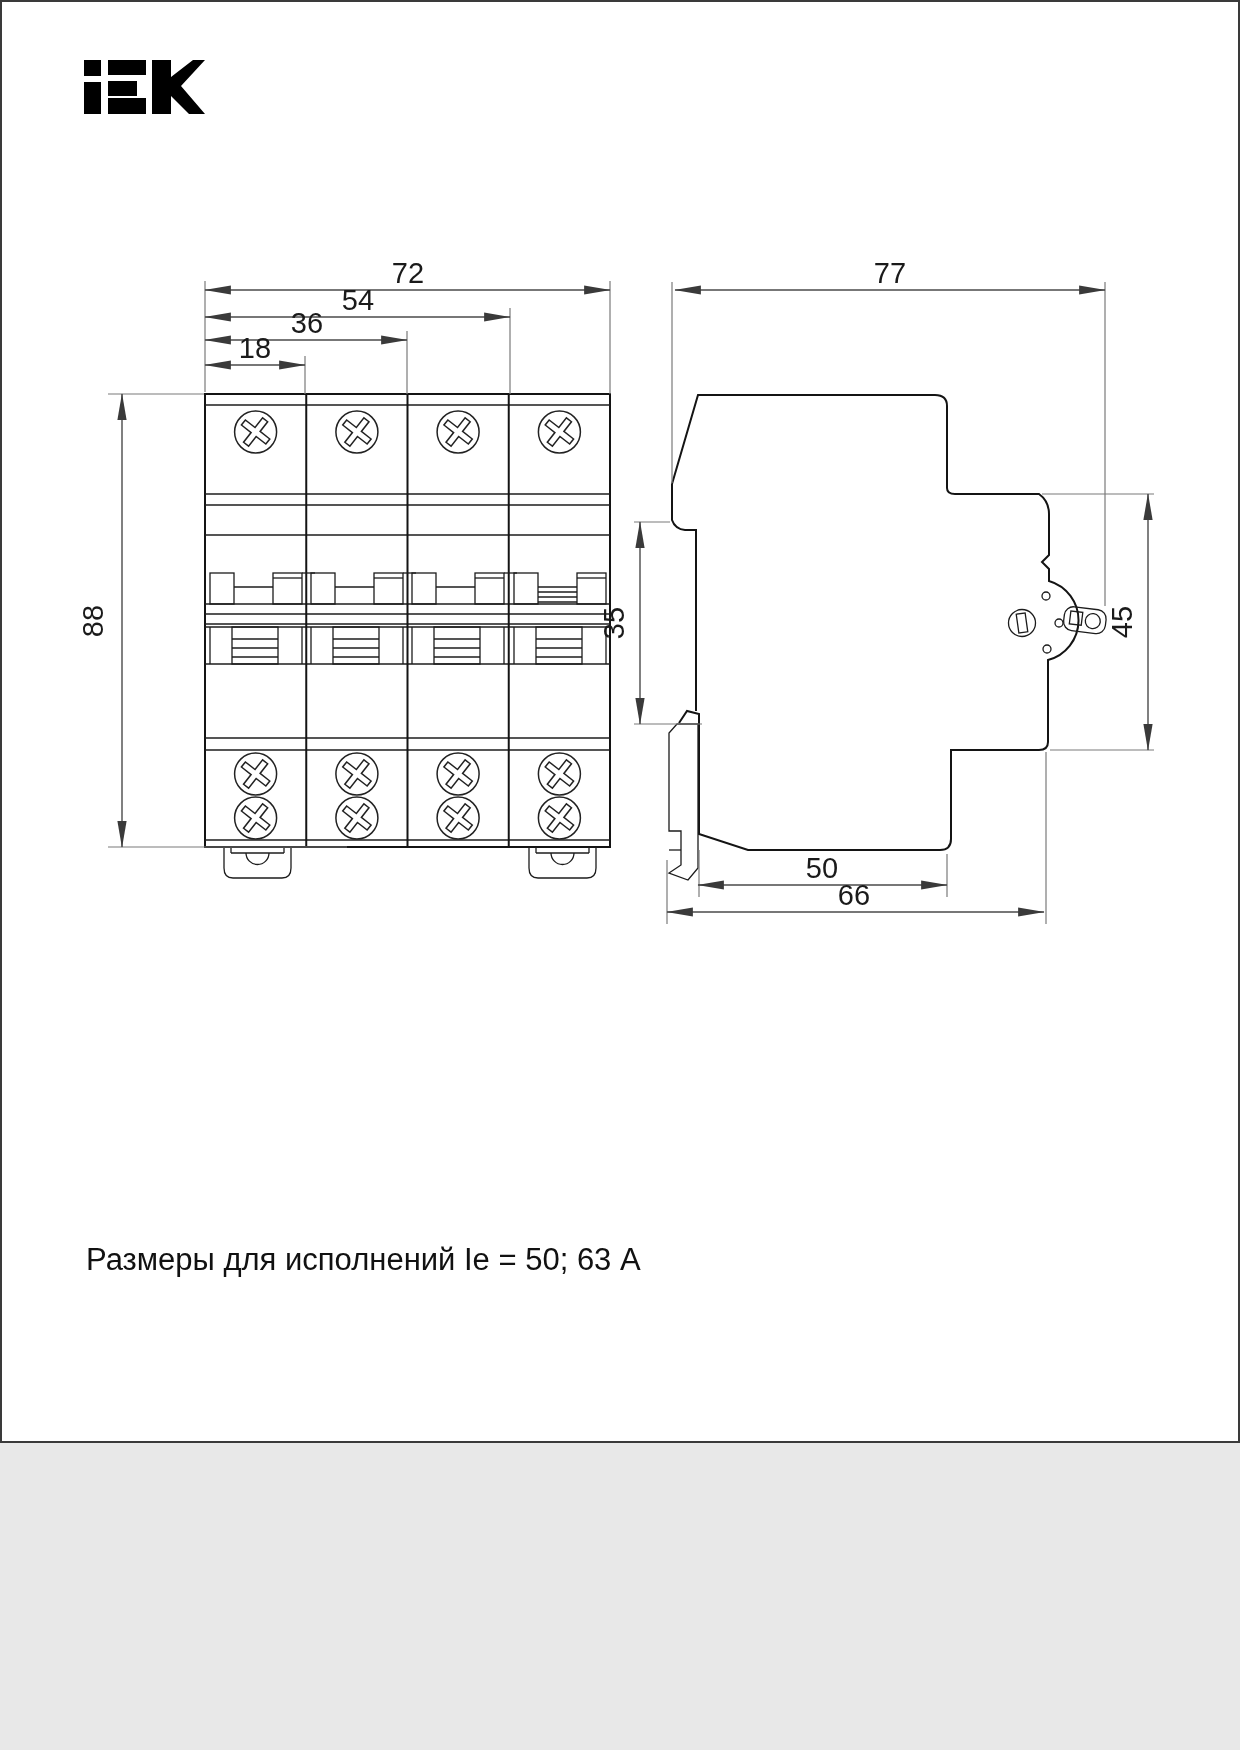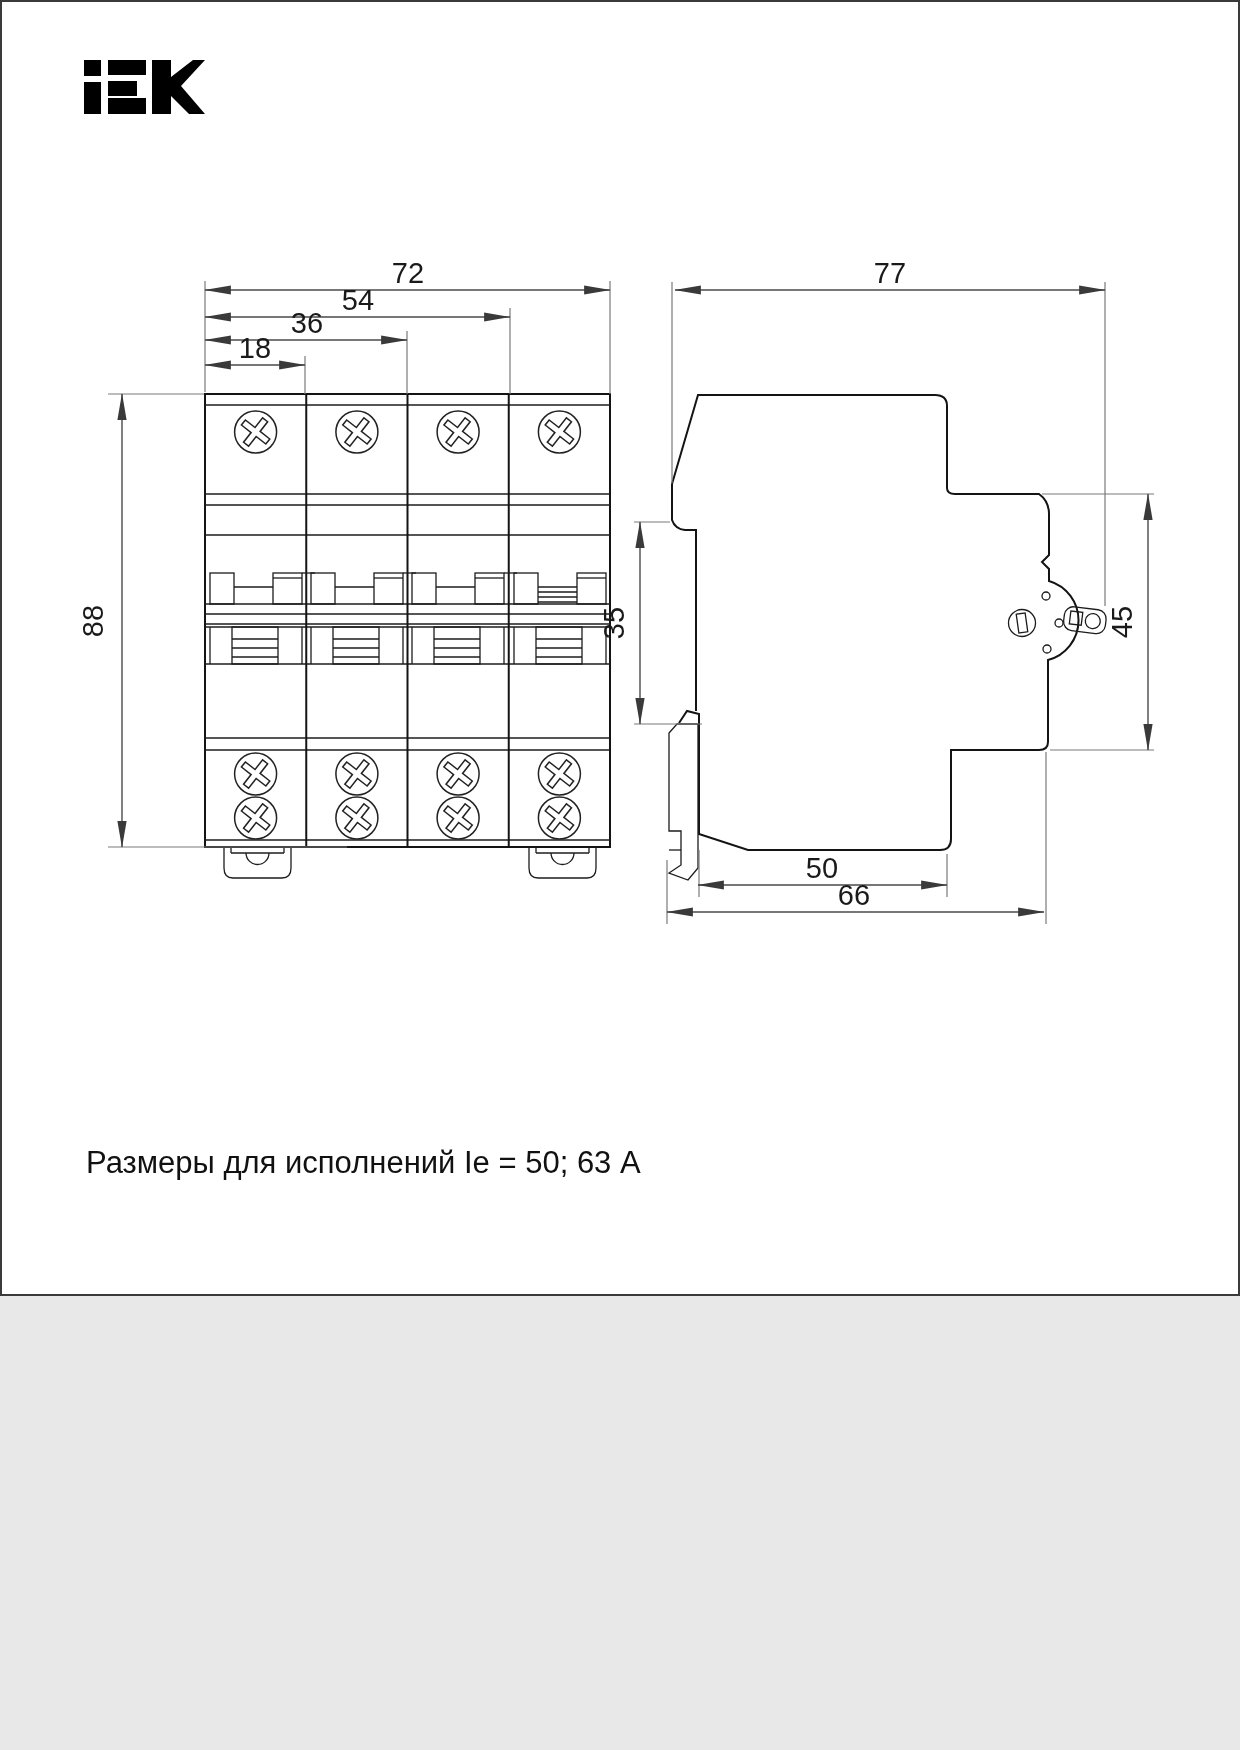--- a/index.html
+++ b/index.html
@@ -1,18 +1,18 @@
 <!DOCTYPE html>
 <html><head>
 <meta charset="utf-8">
 <style>
   html,body{margin:0;padding:0;background:#e8e8e8;}
   .page{
     position:relative;
-    width:1240px;height:1296px;
+    width:1240px;height:1443px;
     background:#ffffff;
     border:2px solid #3a3a3a;
     box-sizing:border-box;
     overflow:hidden;
     font-family:"Liberation Sans", sans-serif;
   }
   .logo-svg{position:absolute;left:82px;top:56px;}
   .drawing-svg{position:absolute;left:0;top:0;}
   
   .body-line{stroke:#141414;stroke-width:2;fill:none;}
@@ -24,21 +24,21 @@
   .dim-label{
     font-family:"Liberation Sans", sans-serif;
     font-size:29px;fill:#1a1a1a;
   }
   .caption{
     position:absolute;left:84px;
     font-size:31px;color:#111111;
     white-space:nowrap;
   }
   .caption.l1{top:1114px;}
-  .caption.l2{top:1143px;}
+  .caption.l2{top:1240px;}
   .arrowhead{fill:#3a3a3a;}
 </style>
 </head>
 <body>
 
 <div class="page">
 
   <svg class="logo-svg" width="122" height="60" viewBox="0 0 122 60" role="img">
     <g fill="#000000">
       <rect x="0" y="2" width="17" height="16"></rect>

